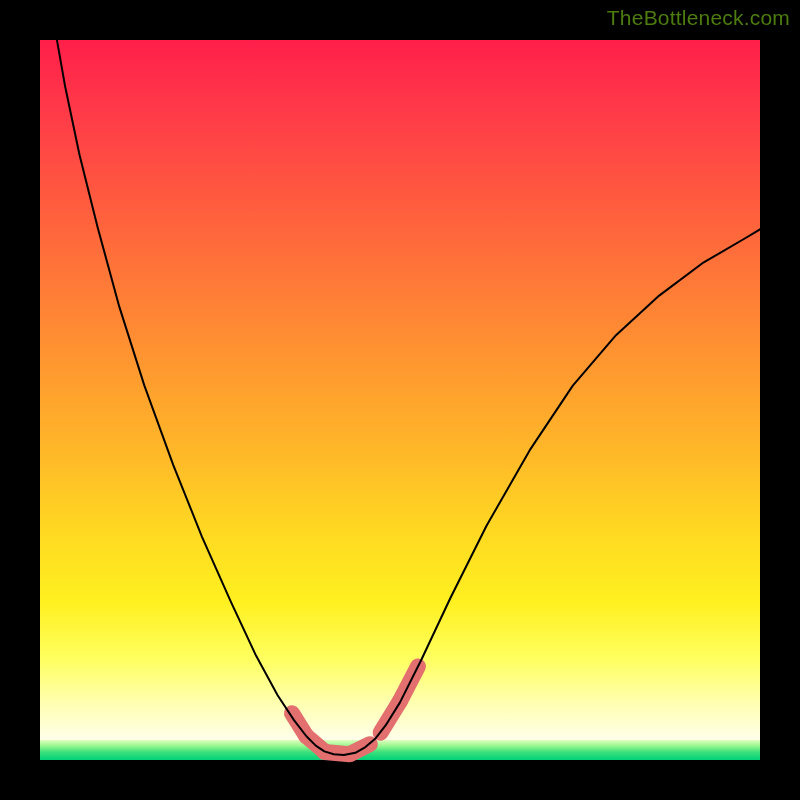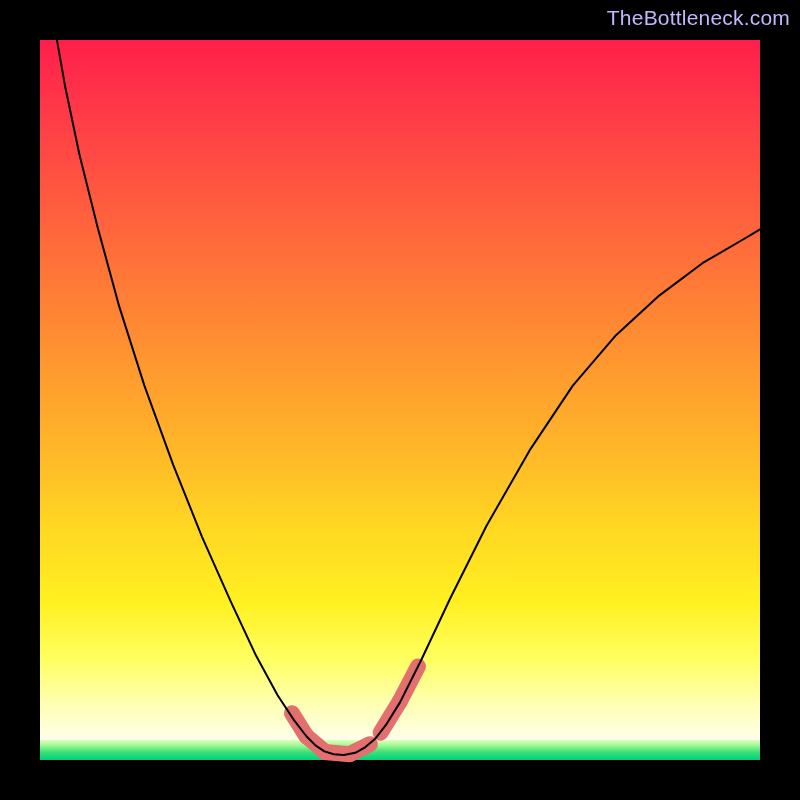--- a/index.html
+++ b/index.html
@@ -50,21 +50,21 @@
       #e0ffc0 0%,
       #98f78f 30%,
       #3de07b 60%,
       #00d27a 100%
     );
   }
   .watermark {
     position: absolute;
     top: 6px;
     right: 10px;
-    color: #c4b5fd;
+    color: #4d7c0f;
     font-size: 21px;
     font-weight: 500;
     letter-spacing: 0.2px;
     user-select: none;
   }
   svg.curve {
     position: absolute;
     left: 0;
     top: 0;
     width: 100%;

